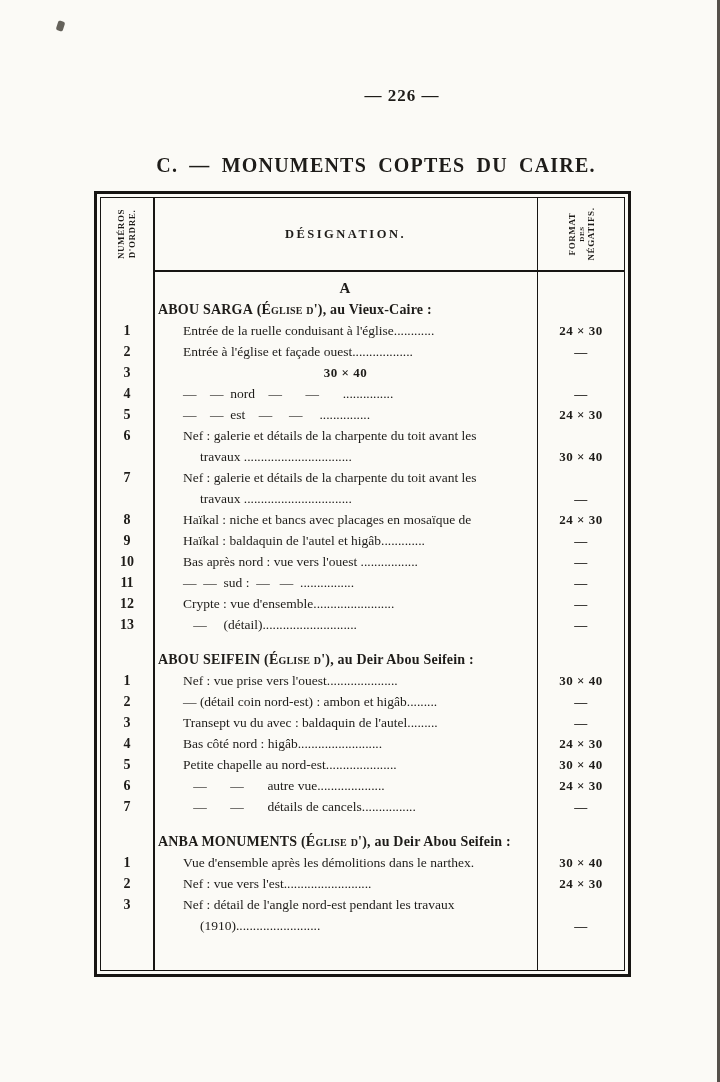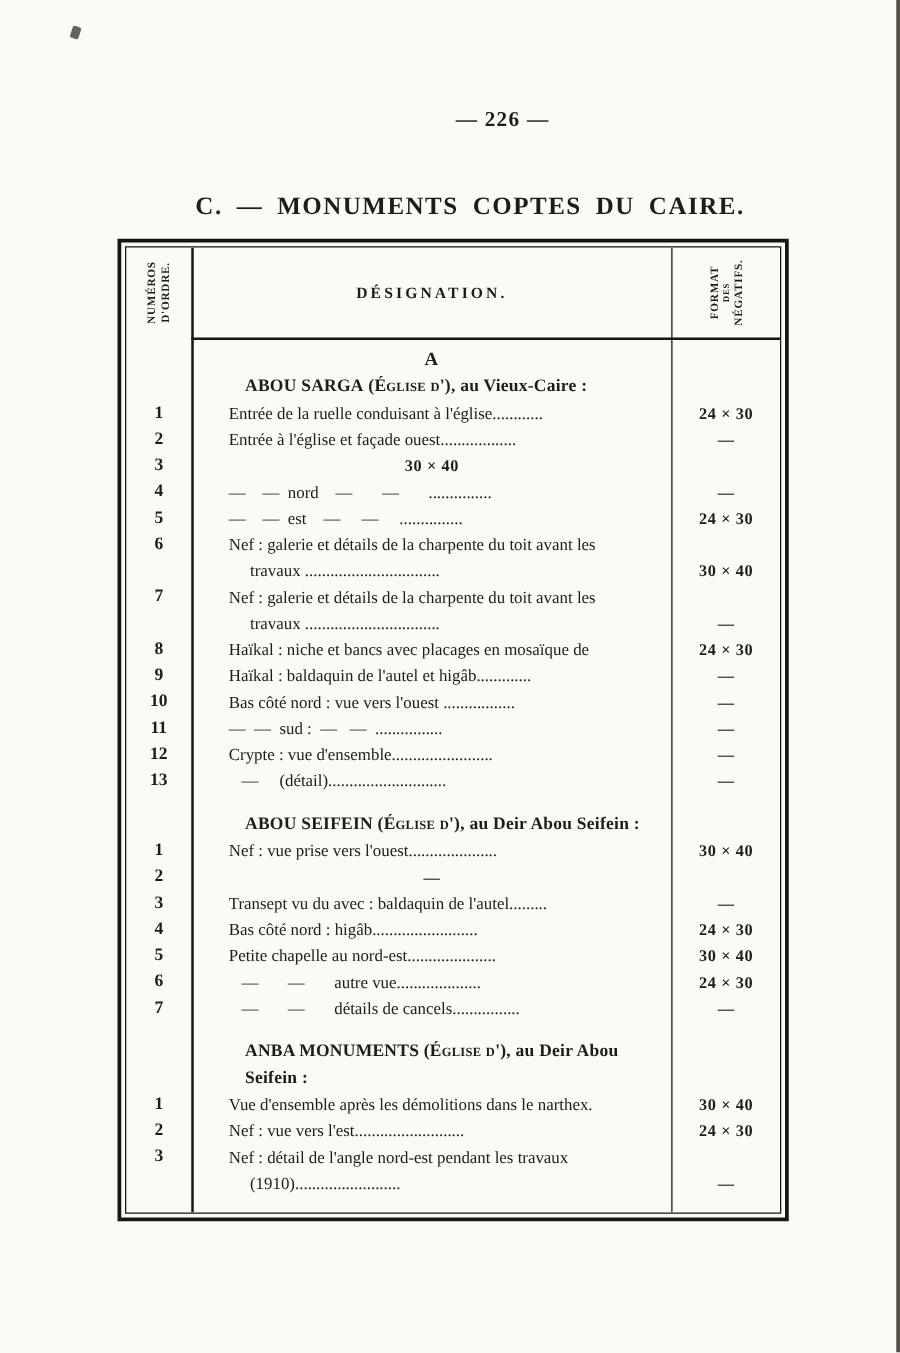--- a/index.html
+++ b/index.html
@@ -83,21 +83,21 @@
   }
   .row.two .cell-fmt { align-items: flex-end; }
 
   .row.letter { padding-top: 3px; }
   .row.letter .cell-text {
     padding-left: 0; text-align: center;
     font-weight: bold; font-size: 15px;
   }
   .row.heading .cell-text {
     padding-left: 5px; white-space: normal;
-    font-weight: bold; font-size: 14px; letter-spacing: .2px; margin-left: 38px;
+    font-weight: bold; font-size: 14px; letter-spacing: .2px;
   }
   .row.heading.gap { padding-top: 14px; }
   .hparen { font-variant: small-caps; }
 </style>
 </head>
 <body>
 
 <div class="speck"></div>
 <div class="scan-edge-right"></div>
 
@@ -177,21 +177,21 @@
           <div class="cell-text"><div class="l1">Haïkal : niche et bancs avec placages en mosaïque de</div></div>
           <div class="cell-fmt">24 × 30</div>
         </div>
         <div class="row">
           <div class="cell-num">9</div>
           <div class="cell-text"><div class="l1">Haïkal : baldaquin de l'autel et higâb.............</div></div>
           <div class="cell-fmt">—</div>
         </div>
         <div class="row">
           <div class="cell-num">10</div>
-          <div class="cell-text"><div class="l1">Bas côté nord : vue vers l'ouest .................</div></div>
+          <div class="cell-text"><div class="l1">Bas après nord : vue vers l'ouest .................</div></div>
           <div class="cell-fmt">—</div>
         </div>
         <div class="row">
           <div class="cell-num">11</div>
           <div class="cell-text"><div class="l1">—  —  sud :  —   —  ................</div></div>
           <div class="cell-fmt">—</div>
         </div>
         <div class="row">
           <div class="cell-num">12</div>
           <div class="cell-text"><div class="l1">Crypte : vue d'ensemble........................</div></div>
@@ -207,20 +207,21 @@
           <div class="cell-text"><span class="hname">ABOU SEIFEIN</span><span class="hparen"> (Église d')</span><span class="hrest">, au Deir Abou Seifein :</span></div>
           <div class="cell-fmt"></div>
         </div>
         <div class="row">
           <div class="cell-num">1</div>
           <div class="cell-text"><div class="l1">Nef : vue prise vers l'ouest.....................</div></div>
           <div class="cell-fmt">30 × 40</div>
         </div>
         <div class="row">
           <div class="cell-num">2</div>
+          <div class="cell-text"><div class="l1">— (détail coin nord-est) : ambon et higâb.........</div></div>
           <div class="cell-fmt">—</div>
         </div>
         <div class="row">
           <div class="cell-num">3</div>
           <div class="cell-text"><div class="l1">Transept vu du avec : baldaquin de l'autel.........</div></div>
           <div class="cell-fmt">—</div>
         </div>
         <div class="row">
           <div class="cell-num">4</div>
           <div class="cell-text"><div class="l1">Bas côté nord : higâb.........................</div></div>

